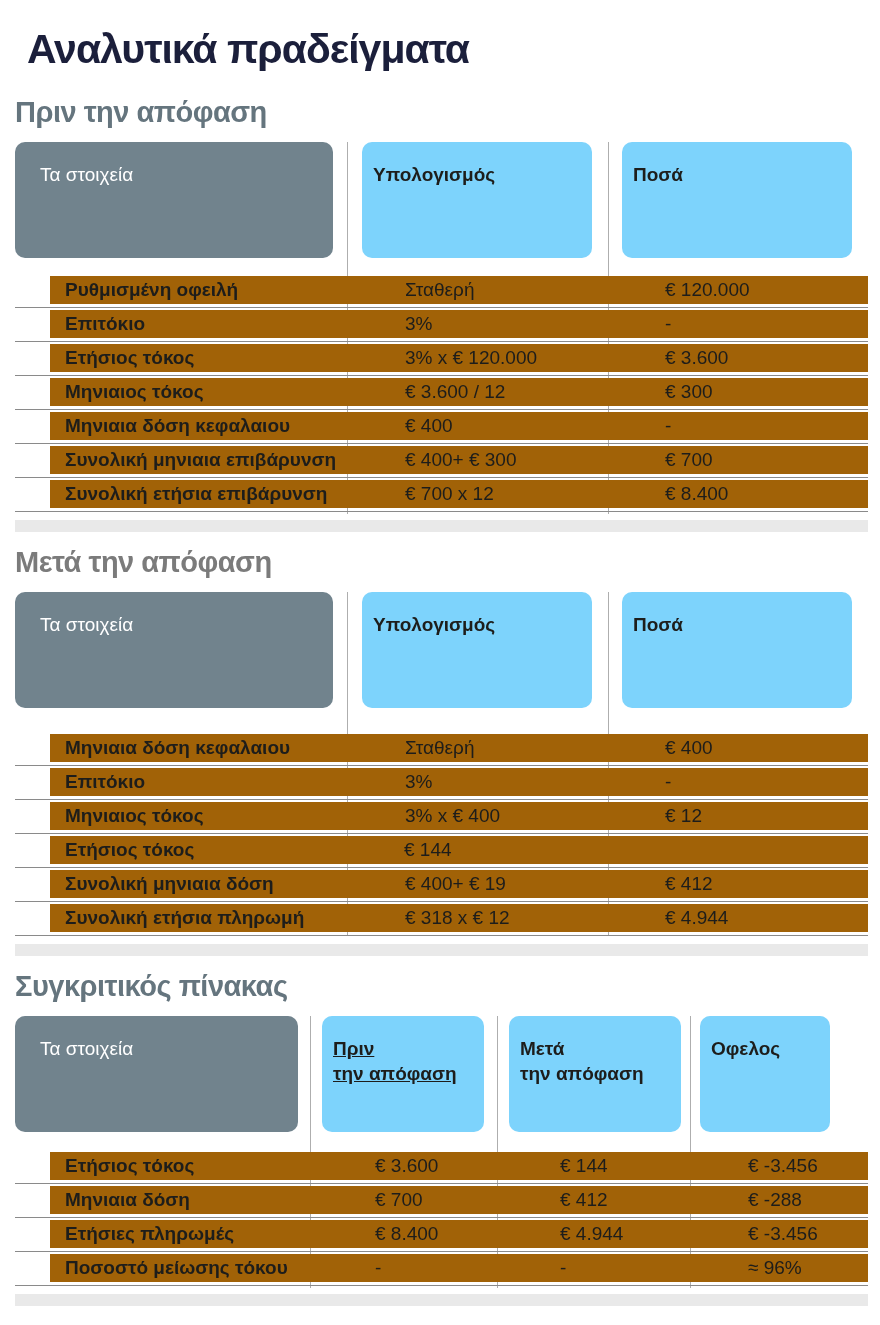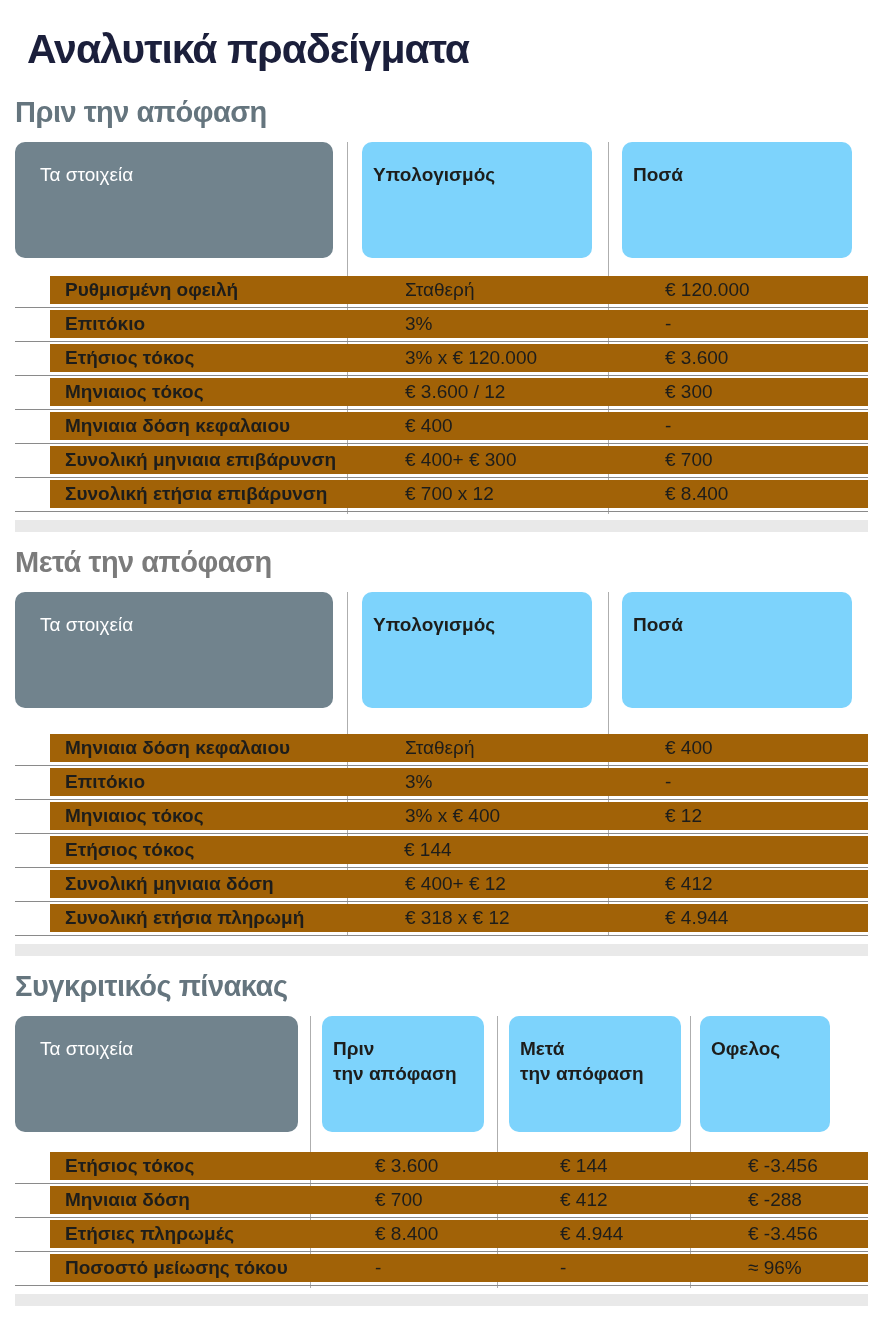--- a/index.html
+++ b/index.html
@@ -38,21 +38,21 @@
   .t3col .hb-dark { left:0; width:318px; }
   .t3col .hb-l2  { left:347px; width:230px; }
   .t3col .hb-l3  { left:607px; width:230px; }
   .t3col .band   { grid-template-columns:332px 261px 260px; }
   .t3col .v1 { left:332px; } .t3col .v2 { left:593px; }
   .t3col .cell.c2 { padding-left:23px; }
   .t3col .cell.c3 { padding-left:22px; }
 
   
   .t4col .hb-dark { left:0; width:283px; }
-  .t4col .hb-l2  { left:307px; width:162px; }
+  .t4col .hb-l2  { left:307px; width:162px;text-decoration:underline; }
   .t4col .hb-l3  { left:494px; width:172px; }
   .t4col .hb-l4  { left:685px; width:130px; }
   .t4col .band   { grid-template-columns:295px 187px 193px 178px; }
   .t4col .v1 { left:295px; } .t4col .v2 { left:482px; } .t4col .v3 { left:675px; }
   .t4col .cell.c2 { padding-left:30px; }
   .t4col .cell.c3 { padding-left:28px; }
   .t4col .cell.c4 { padding-left:23px; }
 
   .vline { position:absolute; top:0; width:1px; background:#aeaeae; }
   .tbl-1 .vline { height:372px; }
@@ -186,21 +186,21 @@
           </div>
         <div class="row">
             <div class="band">
           <div class="cell c1">Ετήσιος τόκος</div>
           <div class="cell c3">€ 144</div>
         </div>
           </div>
         <div class="row">
             <div class="band">
           <div class="cell c1">Συνολική μηνιαια δόση</div>
-          <div class="cell c2">€ 400+ € 12</div>
+          <div class="cell c2">€ 400+ € 19</div>
           <div class="cell c3">€ 412</div>
         </div>
           </div>
         <div class="row">
             <div class="band">
           <div class="cell c1">Συνολική ετήσια πληρωμή</div>
           <div class="cell c2">€ 318 x € 12</div>
           <div class="cell c3">€ 4.944</div>
         </div>
           </div>

